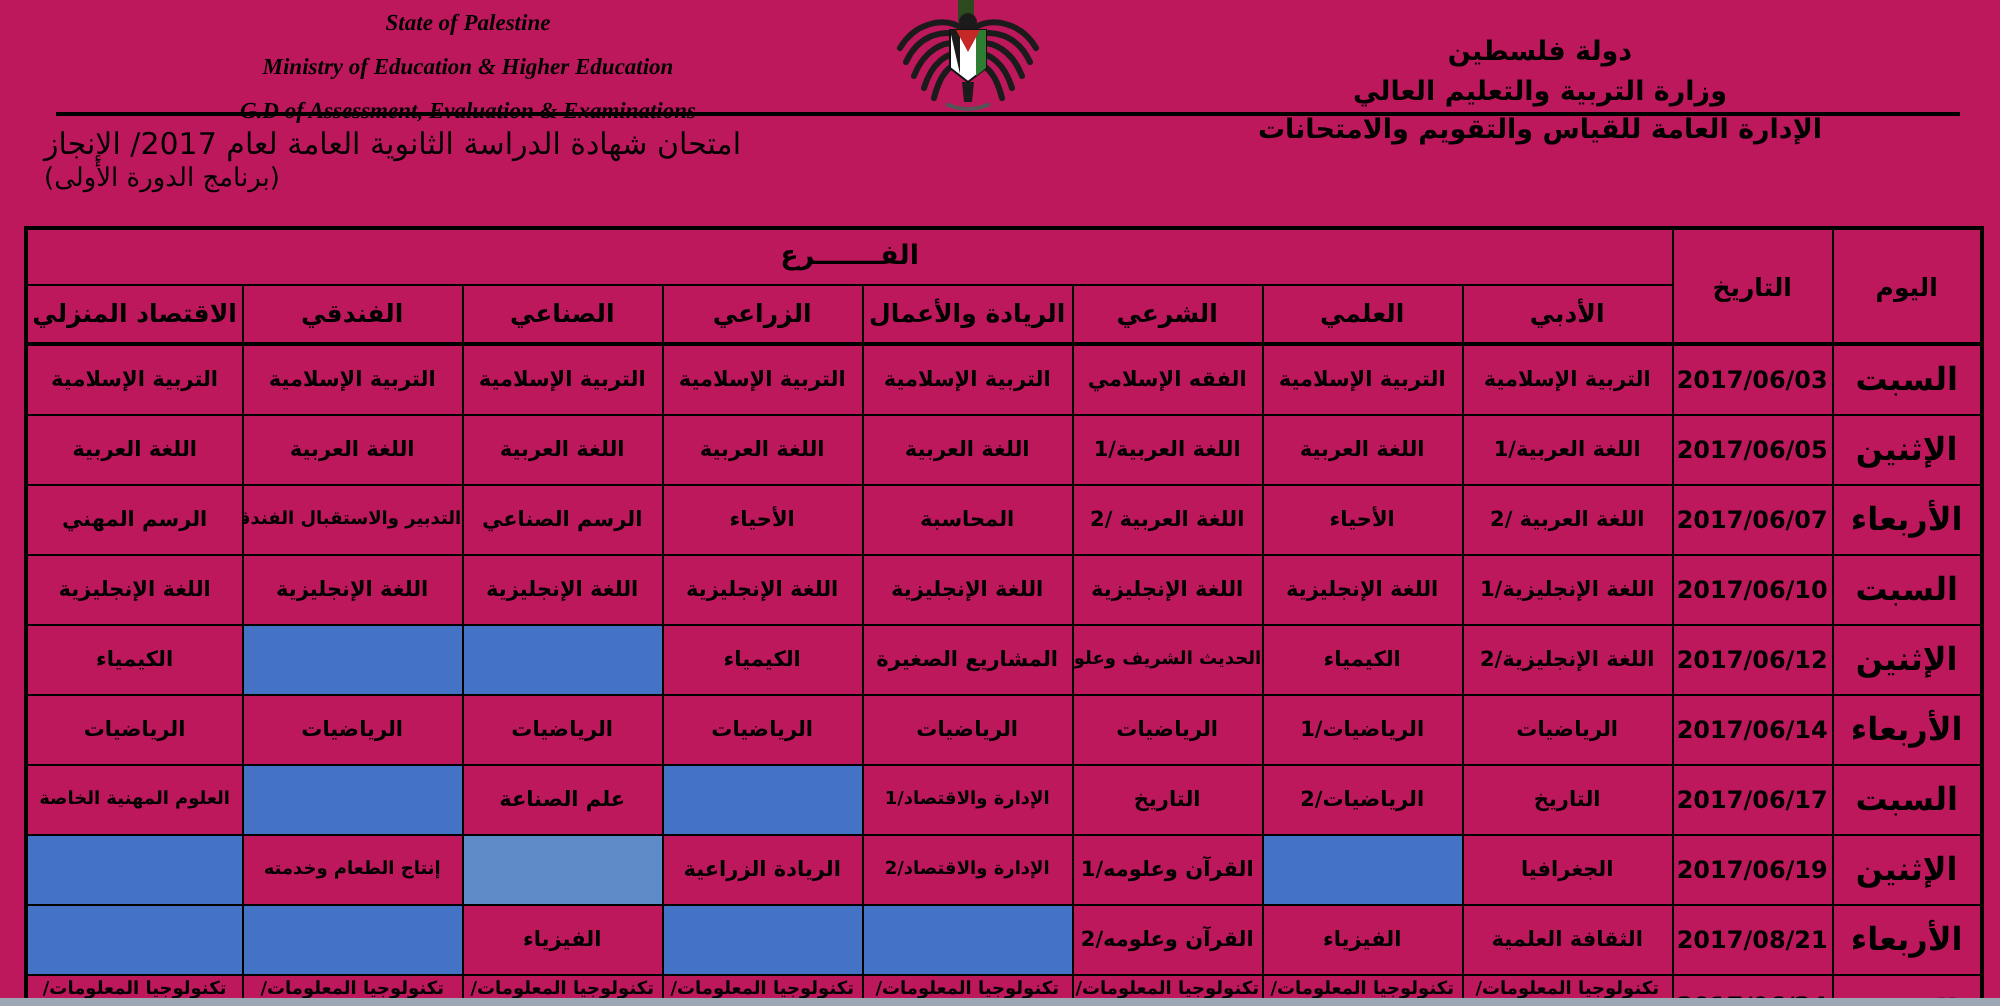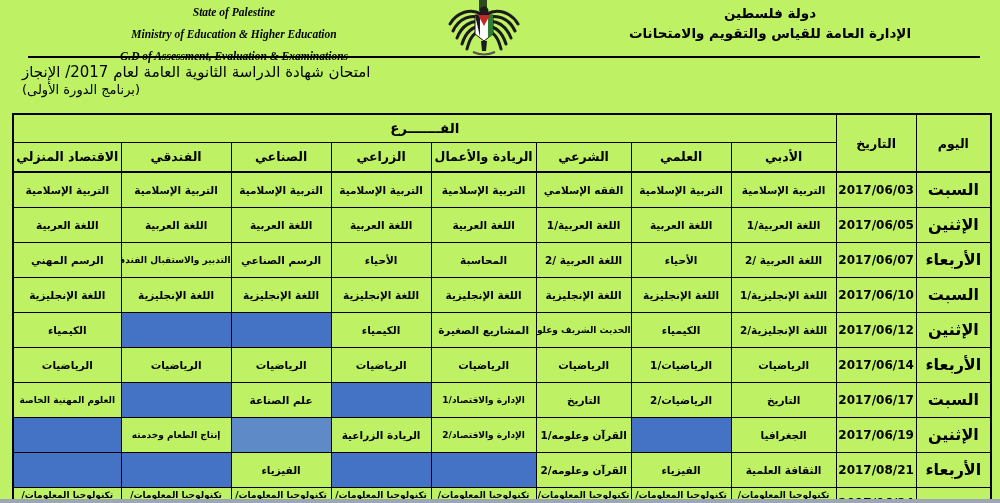--- a/index.html
+++ b/index.html
@@ -1,28 +1,28 @@
 <!DOCTYPE html>
 <html lang="ar"><head>
 <meta charset="utf-8">
 <style>
   html,body { margin:0; padding:0; background:#e9e9e9; }
   .page {
     position:relative; width:1000px; height:503px; overflow:hidden;
-    background:#bef264; color:#000;
+    background:#be185d; color:#000;
     font-family:"DejaVu Sans", sans-serif;
   }
   
   .en-header {
     position:absolute; top:1px; left:18px; width:432px; text-align:center;
     font-family:"Liberation Serif", serif; font-weight:bold; font-style:italic;
     font-size:11.5px; line-height:22px;
   }
   .ar-header {
-    position:absolute; top:4px; left:552px; width:436px; text-align:center;
+    position:absolute; top:17px; left:552px; width:436px; text-align:center;
     font-weight:bold; font-size:13.5px; line-height:19.5px; direction:rtl;
   }
   .header-rule { position:absolute; top:56px; left:28px; width:952px; height:2px; background:#000; }
   .emblem { position:absolute; left:447px; top:0; width:74px; height:56px; }
   
   .doc-title { position:absolute; top:62px; left:22px; width:978px; text-align:left; font-weight:normal; direction:rtl; }
   .doc-title .t1 { font-size:15px; line-height:20px; }
   .doc-title .t2 { font-size:13px; line-height:16px; }
   
   table.schedule {
@@ -85,20 +85,21 @@
     <polygon points="28,15 46,15 46,34 37,41 28,34" fill="#ffffff" stroke="#111" stroke-width="1"></polygon>
     <polygon points="28,15 33,15 33,37" fill="#1b1b1b"></polygon>
     <polygon points="41,15 46,15 46,34 41,38" fill="#2e7d32"></polygon>
     <polygon points="31,15 43,15 37,26" fill="#c62828"></polygon>
     <polygon points="34,41 40,41 39,51 35,51" fill="#1b1b1b"></polygon>
     <path d="M26,52 Q37,57 48,52" stroke="#555" stroke-width="2" fill="none"></path>
   </svg>
 
   <div class="ar-header">
     <div>دولة فلسطين</div>
+    <div>وزارة التربية والتعليم العالي</div>
     <div>الإدارة العامة للقياس والتقويم والامتحانات</div>
   </div>
 
   <div class="header-rule"></div>
 
   <div class="doc-title">
     <div class="t1">امتحان شهادة الدراسة الثانوية العامة لعام 2017/ الإنجاز</div>
     <div class="t2">(برنامج الدورة الأولى)</div>
   </div>
 

